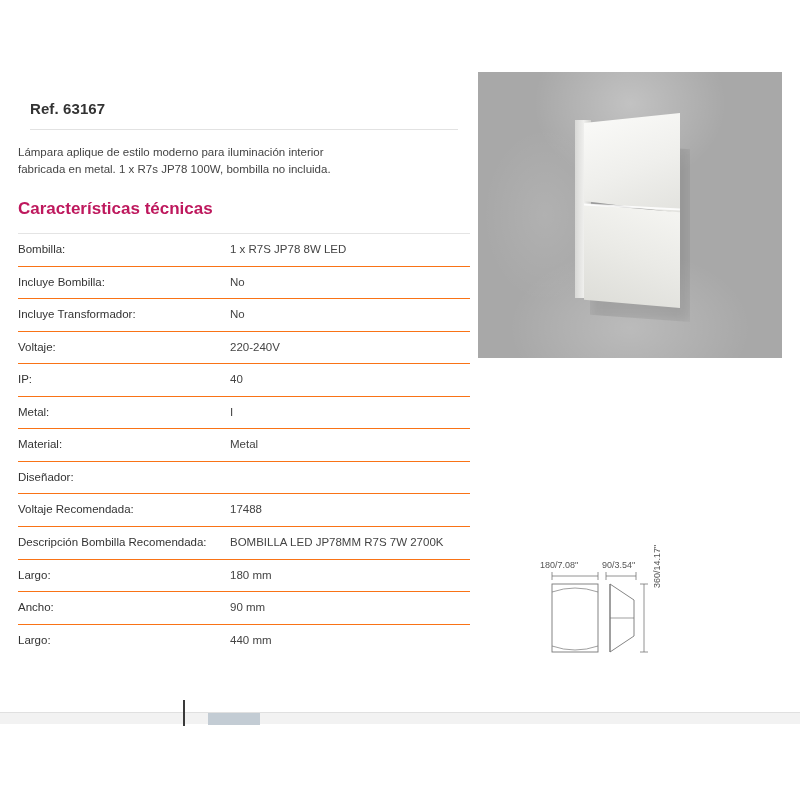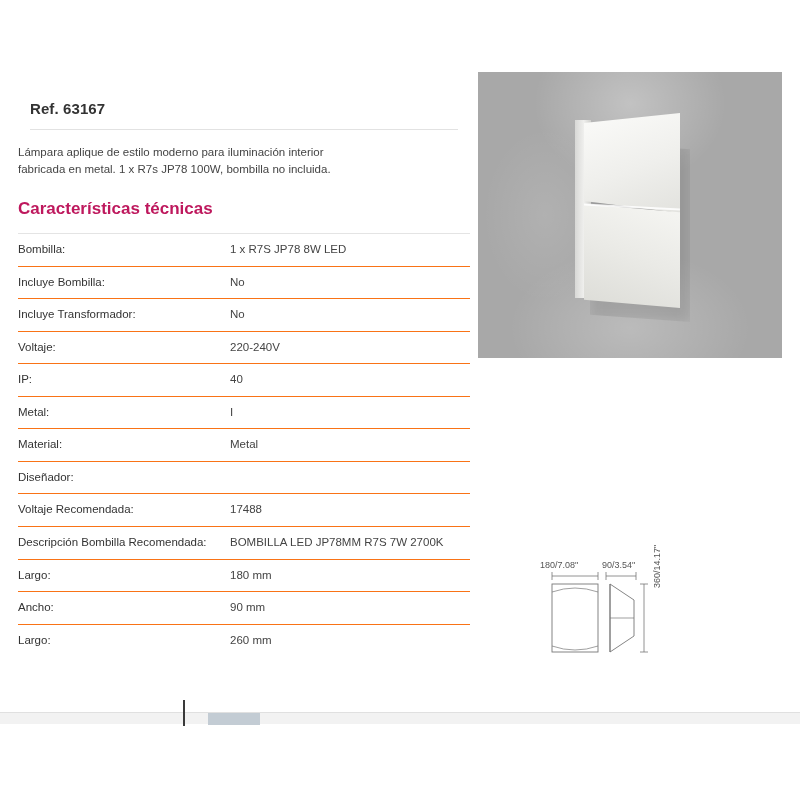--- a/index.html
+++ b/index.html
@@ -246,21 +246,21 @@
         <tr>
           <td class="spec-label">Largo:</td>
           <td class="spec-value">180 mm</td>
         </tr>
         <tr>
           <td class="spec-label">Ancho:</td>
           <td class="spec-value">90 mm</td>
         </tr>
         <tr>
           <td class="spec-label">Largo:</td>
-          <td class="spec-value">260 mm</td>
+          <td class="spec-value">440 mm</td>
         </tr>
       </tbody>
     </table>
   </div>
 
   <div id="product-photo">
     <div id="photo-glow-top"></div>
     <div id="photo-glow-bottom"></div>
     <div id="photo-glow-left"></div>
     <div id="lamp-shadow"></div>

